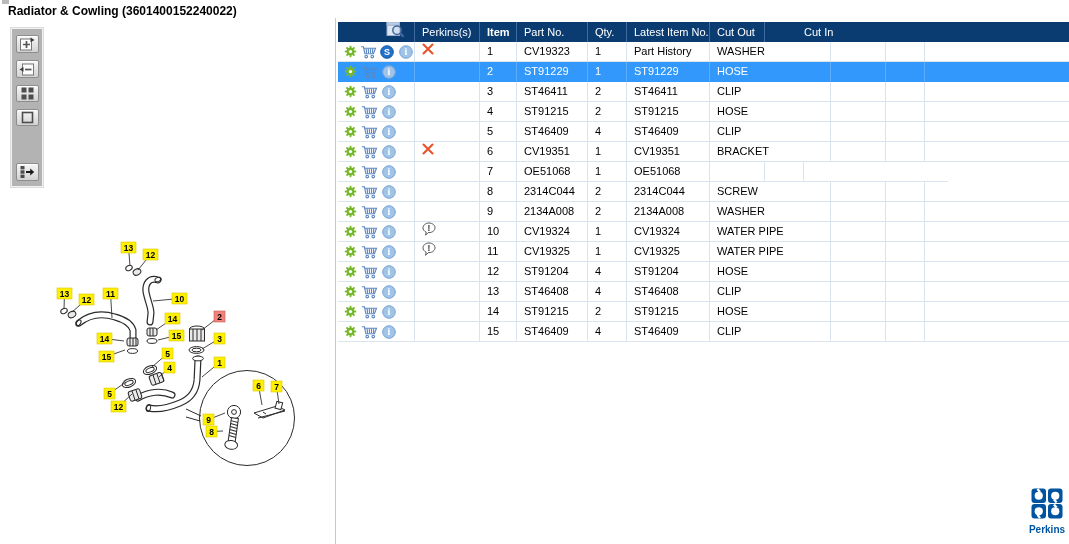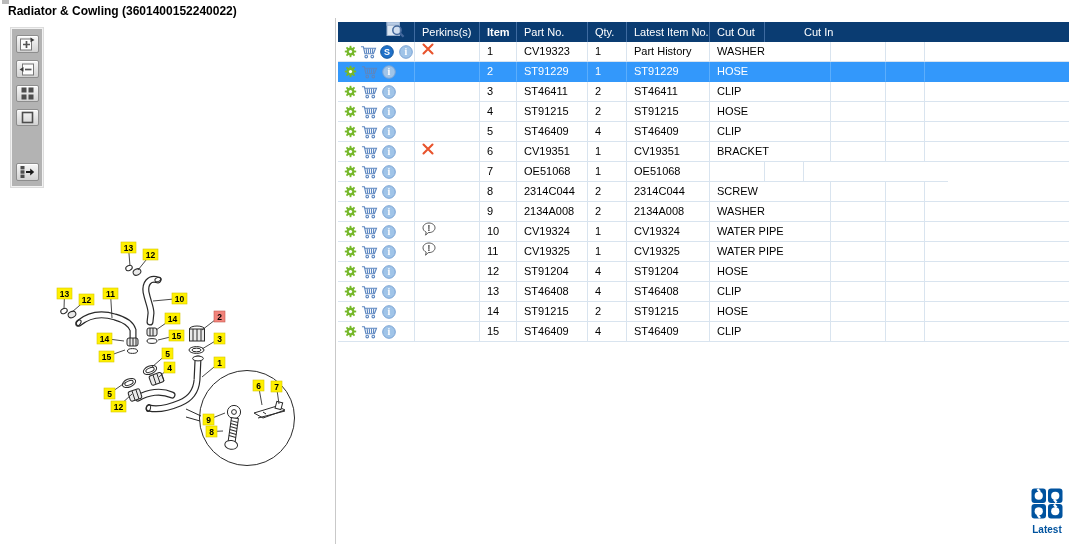--- a/index.html
+++ b/index.html
@@ -985,14 +985,14 @@
       <circle cx="7.75" cy="7.75" r="4.1"></circle>
       <circle cx="24.25" cy="7.75" r="4.1"></circle>
       <circle cx="7.75" cy="23.25" r="4.1"></circle>
       <circle cx="24.25" cy="23.25" r="4.1"></circle>
       <rect x="6.6" y="0.5" width="2.3" height="4" transform="rotate(-40 7.75 2.5)"></rect>
       <rect x="23.1" y="10.9" width="2.3" height="4" transform="rotate(-40 24.25 12.9)"></rect>
       <rect x="6.6" y="26.4" width="2.3" height="4" transform="rotate(-40 7.75 28.4)"></rect>
       <rect x="23.1" y="16" width="2.3" height="4" transform="rotate(-40 24.25 18)"></rect>
     </g>
   </svg>
-  <div class="brand-name">Latest</div>
+  <div class="brand-name">Perkins</div>
 </div>
 
 </body></html>

